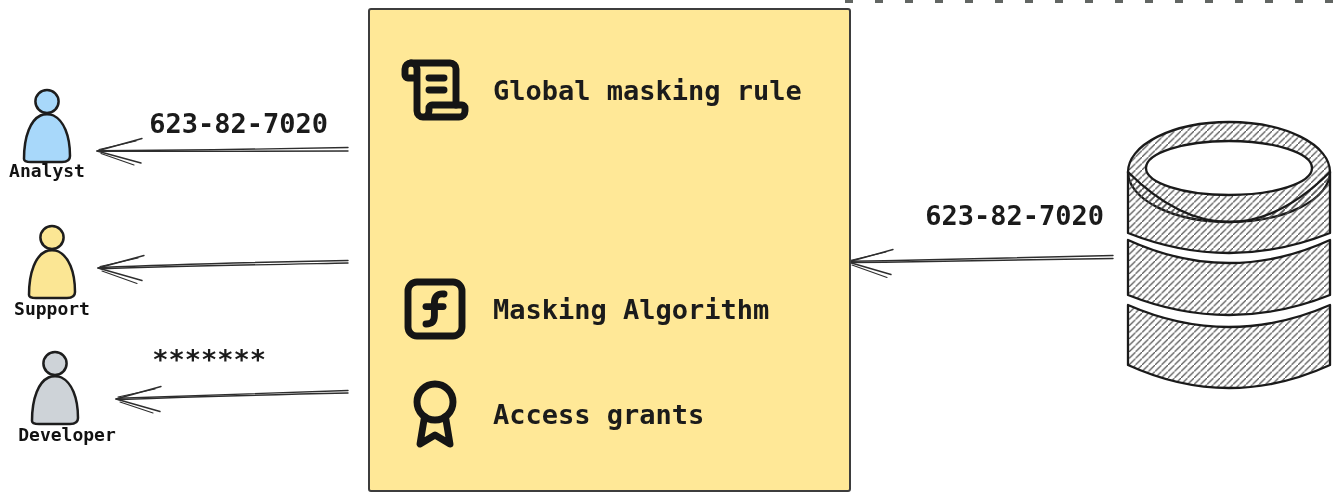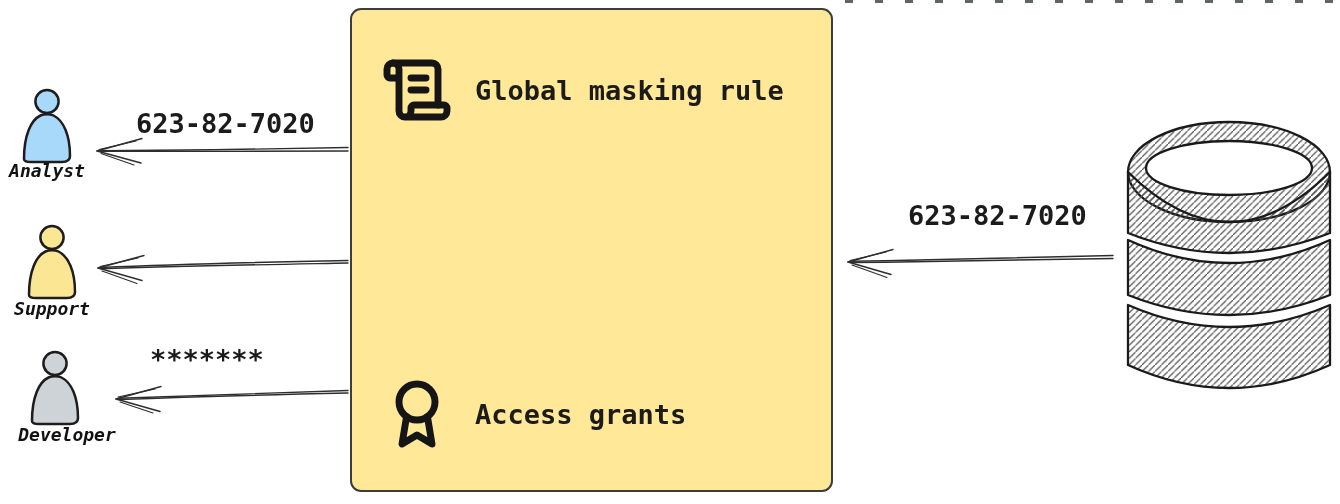--- a/index.html
+++ b/index.html
@@ -7,29 +7,29 @@
     position:relative;width:1340px;height:504px;background:#ffffff;overflow:hidden;
     font-family:"DejaVu Sans Mono","Liberation Mono",monospace;color:#1b1b1b;
   }
   .top-dashes{
     position:absolute;left:845px;top:0;width:495px;height:3px;opacity:.8;
     background:repeating-linear-gradient(90deg,#3a3f3b 0px,#3a3f3b 8px,transparent 8px,transparent 30px);
   }
   .person{position:absolute;}
   .person-label{
     position:absolute;font-size:18px;font-weight:700;line-height:22px;
-    text-align:center;white-space:nowrap;color:#121212;font-style:italic;
+    text-align:center;white-space:nowrap;color:#121212;
   }
   .masked-label{
     position:absolute;font-size:27px;font-weight:700;line-height:32px;
-    text-align:left;white-space:nowrap;color:#1b1b1b;
+    text-align:right;white-space:nowrap;color:#1b1b1b;
   }
   .mask-box{
-    position:absolute;left:350px;top:8px;width:483px;height:484px;box-sizing:border-box;
-    background:#ffe897;border:2.5px solid #3d3d3d;border-radius:11px;
+    position:absolute;left:368px;top:8px;width:483px;height:484px;box-sizing:border-box;
+    background:#ffe897;border:2.5px solid #3d3d3d;border-radius:3px;
   }
   .rule-row{position:absolute;left:29px;height:72px;display:flex;align-items:center;gap:22px;}
   .rule-label{font-size:27px;font-weight:700;white-space:nowrap;color:#1b1b1b;}
   .overlay{position:absolute;left:0;top:0;pointer-events:none;}
   .icon-stroke{stroke:#151515;fill:none;stroke-linecap:round;stroke-linejoin:round;}
   .arrow{stroke:#2e2e2e;fill:none;stroke-linecap:round;stroke-linejoin:round;stroke-width:1.4;}
   .arrow-thin{stroke:#2e2e2e;fill:none;stroke-linecap:round;stroke-width:1.1;}
   .db-outline{stroke:#1a1a1a;stroke-width:2.3;stroke-linejoin:round;}
 </style>
 </head>
@@ -108,20 +108,28 @@
       <svg width="72" height="72" viewBox="0 0 24 24" class="icon-stroke" stroke-width="2.3">
         <path d="M15 12h-5"></path>
           <path d="M15 8h-5"></path>
         <path d="M19 17V5a2 2 0 0 0-2-2H4"></path>
         <path d="M8 21h12a2 2 0 0 0 2-2v-1a1 1 0 0 0-1-1H11a1 1 0 0 0-1 1v1a2 2 0 1 1-4 0V5a2 2 0 1 0-4 0v2a1 1 0 0 0 1 1h3"></path>
       </svg>
       <span class="rule-label">Global masking rule</span>
     </div>
 
 
+    <div class="rule-row" style="top:263px;">
+      <svg width="72" height="72" viewBox="0 0 24 24" class="icon-stroke" stroke-width="2.3">
+        <rect width="18" height="18" x="3" y="3" rx="3"></rect>
+        <path d="M9 17c2 0 2.8-1 2.8-2.8V10c0-2 1-3.3 3.2-3"></path>
+        <path d="M9 11.2h5.7"></path>
+      </svg>
+      <span class="rule-label">Masking Algorithm</span>
+    </div>
 
     <div class="rule-row" style="top:368px;">
       <svg width="72" height="72" viewBox="0 0 24 24" class="icon-stroke" stroke-width="2.3">
         <circle cx="12" cy="8" r="6"></circle>
         <path d="M15.477 12.89 17 22l-5-3-5 3 1.523-9.11"></path>
       </svg>
       <span class="rule-label">Access grants</span>
     </div>
 
   </div>

